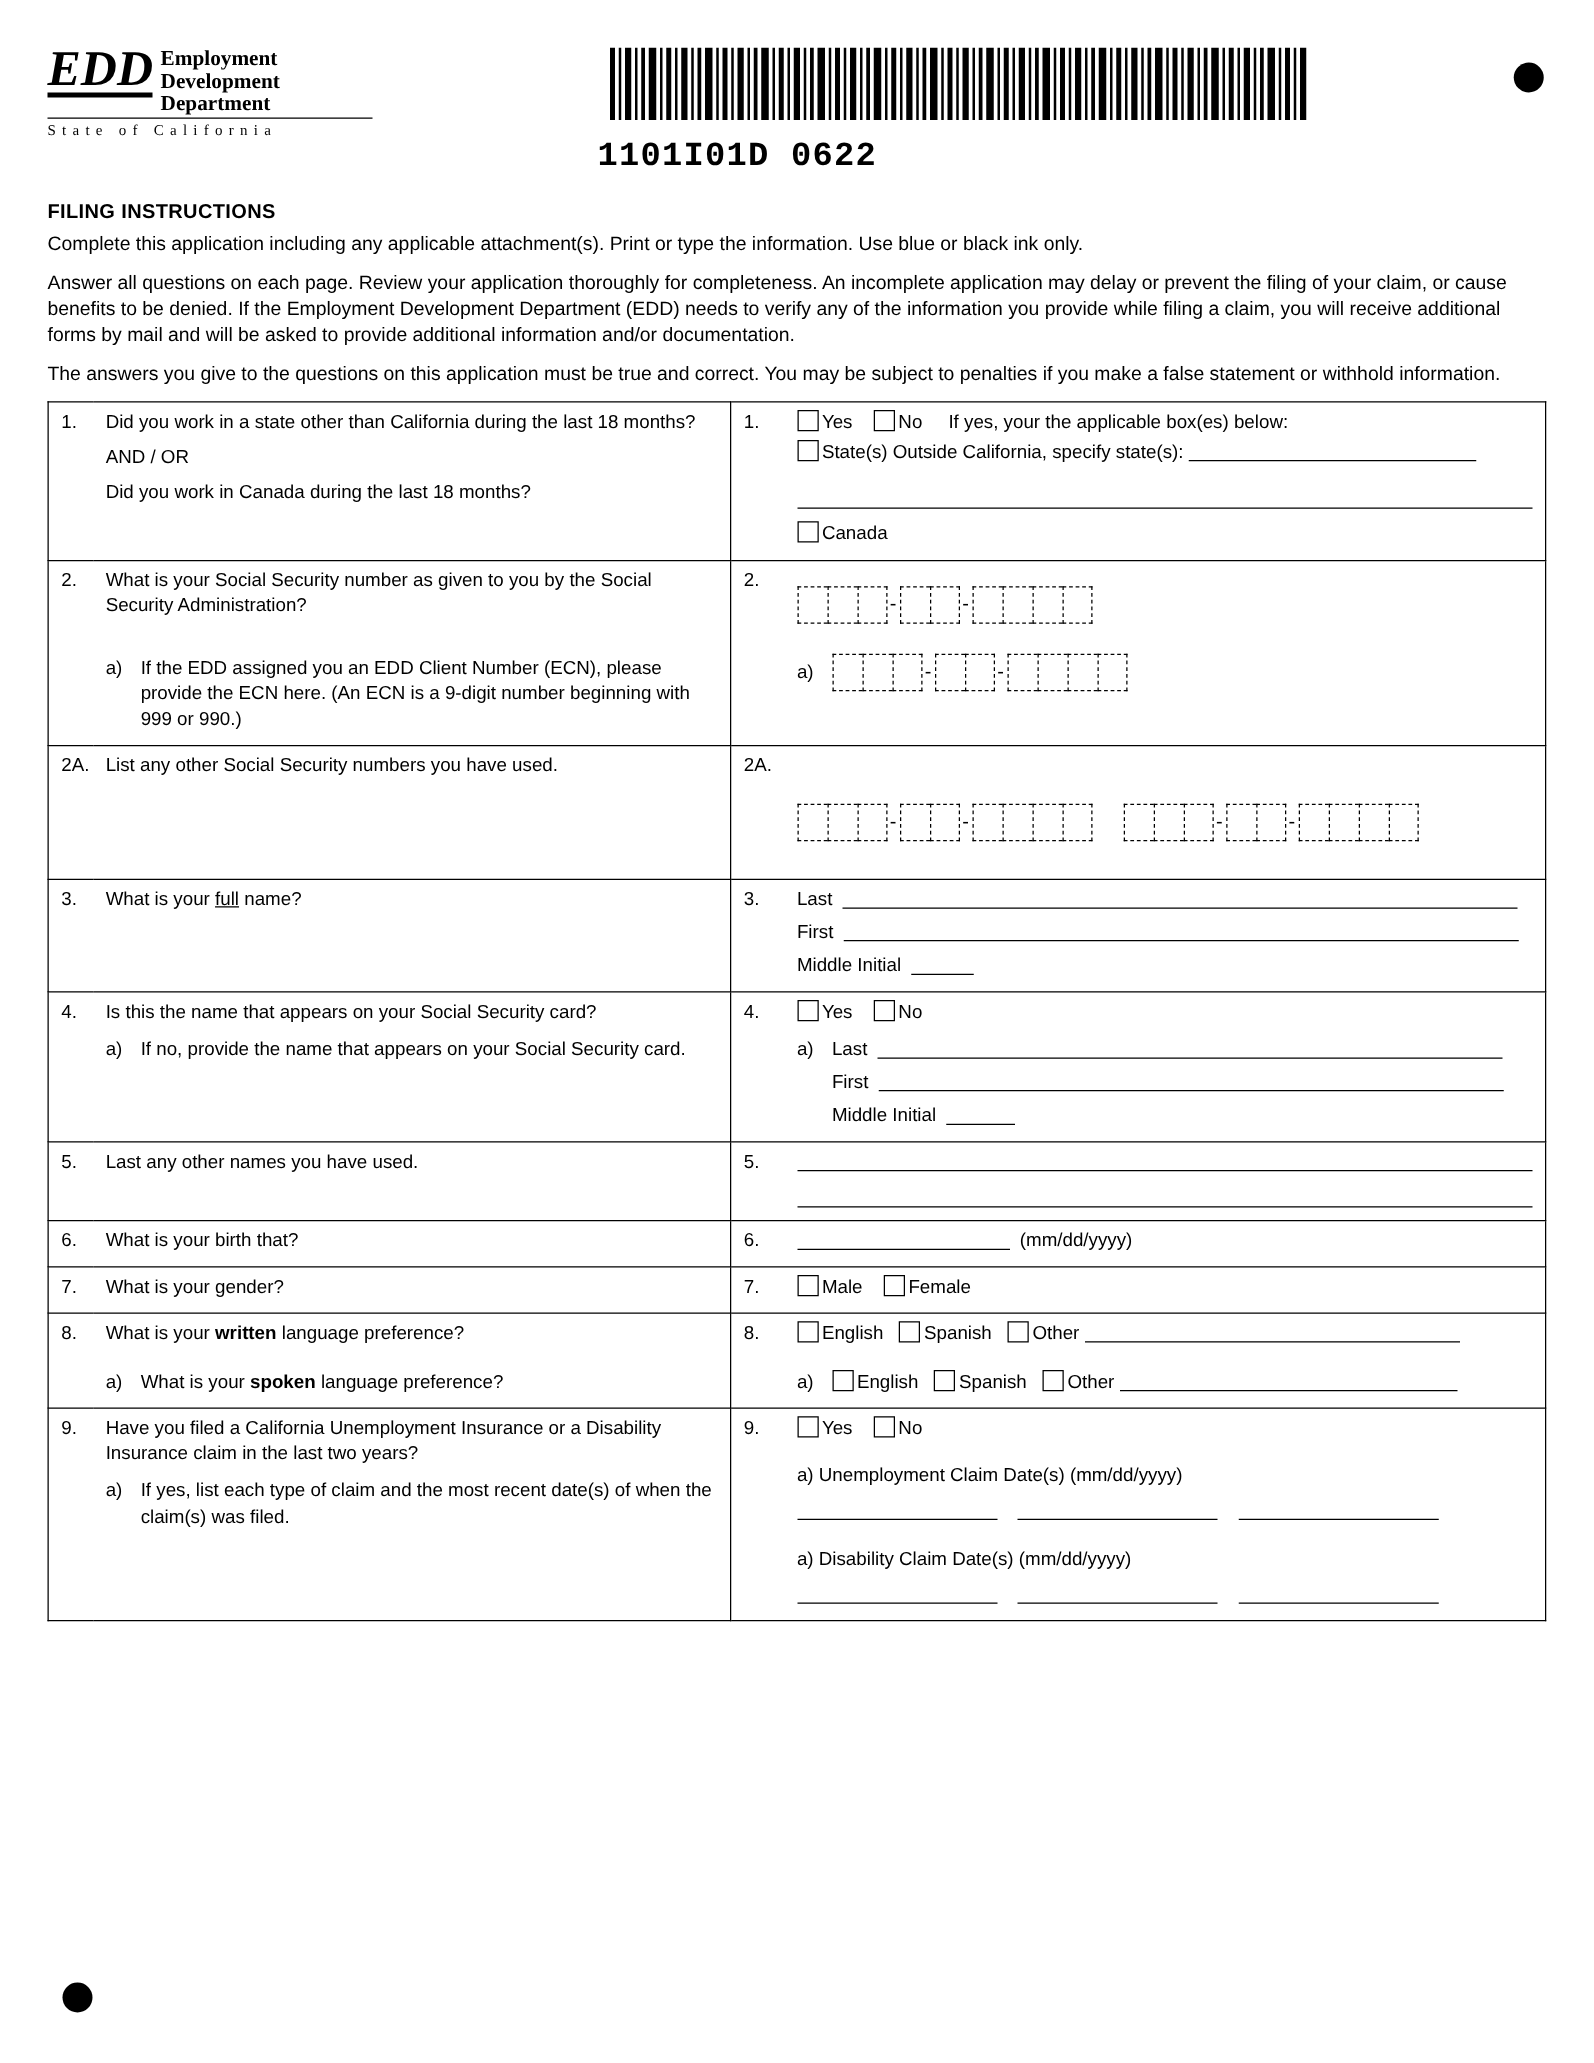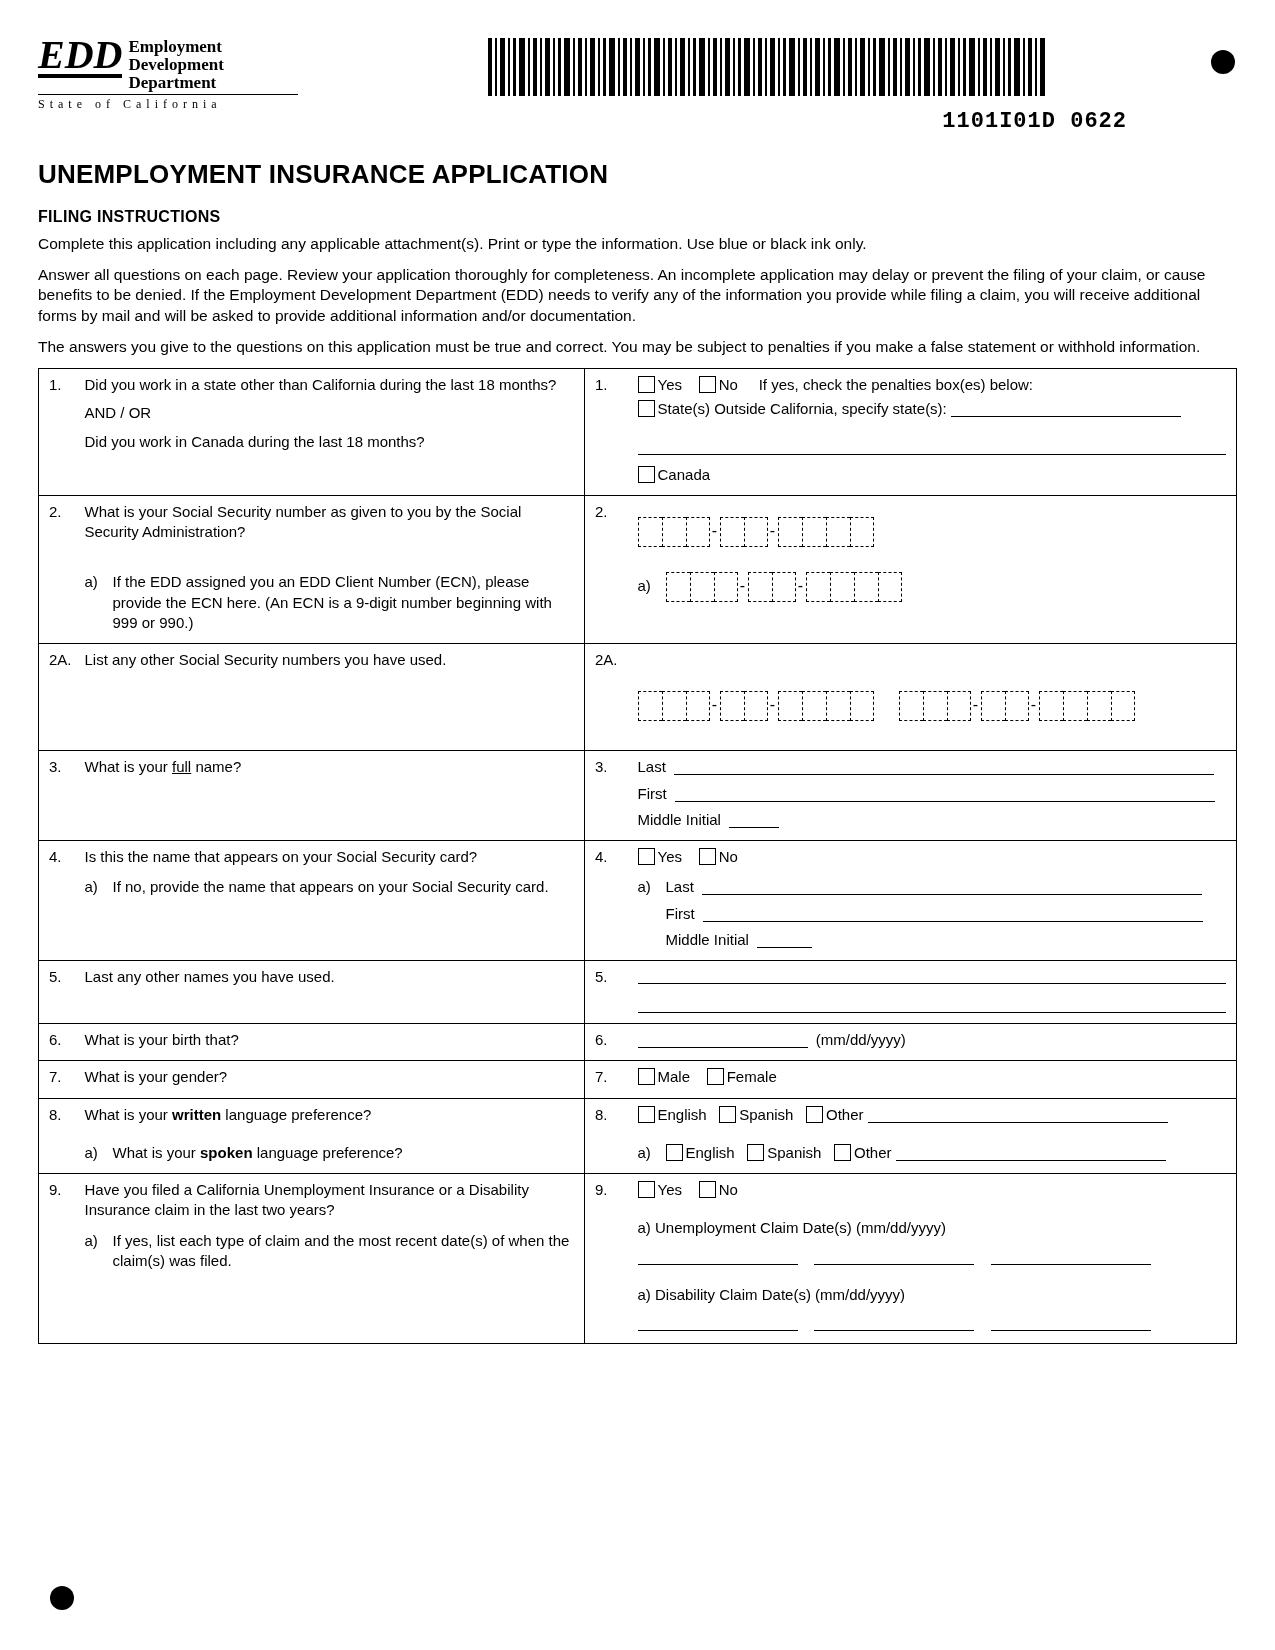--- a/index.html
+++ b/index.html
@@ -37,25 +37,25 @@
     font-size: 12px;
     border-top: 1.5px solid #000;
     margin-top: 2px;
     padding-top: 1px;
   }
   .barcode-area { flex: 1; text-align: center; padding-left: 110px; padding-right: 110px; }
   .barcode { display: inline-block; width: 560px; height: 58px; }
   .barcode svg rect { fill: #000; }
   .barcode-num {
     font-family: "Courier New", monospace;
-    font-size: 22px;
+    font-size: 27px;
     font-weight: bold;
     letter-spacing: 1px;
     margin-top: 6px;
-    text-align: right;
+    text-align: left;
     padding-left: 70px;
   }
   .top-dot { width: 24px; height: 24px; background: #000; border-radius: 50%; position: absolute; right: 40px; top: 50px; }
   .bot-dot { width: 24px; height: 24px; background: #000; border-radius: 50%; position: absolute; left: 50px; bottom: 40px; }
 
   h1.title { font-size: 26px; font-weight: bold; margin: 20px 0 14px 0; letter-spacing: 0.2px; }
   h2.section { font-size: 16px; font-weight: bold; margin: 14px 0 6px 0; letter-spacing: 0.3px; }
   p.body { margin: 6px 0 10px 0; font-size: 15.5px; }
   u { text-decoration: underline; }
 
@@ -214,21 +214,20 @@
               <rect x="540" y="0" width="4" height="58"></rect>
               <rect x="547" y="0" width="2" height="58"></rect>
               <rect x="552" y="0" width="5" height="58"></rect>
           </g>
         </svg>
       </div>
       <div class="barcode-num">1101I01D   0622</div>
     </div>
   </div>
 
-  <h1 class="title">UNEMPLOYMENT INSURANCE APPLICATION</h1>
 
   <h2 class="section">FILING INSTRUCTIONS</h2>
   <p class="body">Complete this application including any applicable attachment(s). Print or type the information. Use blue or black ink only.</p>
   <p class="body">Answer all questions on each page. Review your application thoroughly for completeness. An incomplete application may delay or prevent the filing of your claim, or cause benefits to be denied. If the Employment Development Department (EDD) needs to verify any of the information you provide while filing a claim, you will receive additional forms by mail and will be asked to provide additional information and/or documentation.</p>
 
   <p class="body">The answers you give to the questions on this application must be true and correct. You may be subject to penalties if you make a false statement or withhold information.</p>
 
   <table class="form">
     <tbody>
 
@@ -239,21 +238,21 @@
           <div class="andor">AND / OR</div>
           <div>Did you work in Canada during the last 18 months?</div>
         </td>
         <td class="anum"><span>1.</span></td>
         <td class="acell">
           <div>
             <span class="cb"></span><span>Yes</span>
             &nbsp;&nbsp;
             <span class="cb"></span><span>No</span>
             &nbsp;&nbsp;&nbsp;
-            <span>If yes, check the penalties box(es) below:</span>
+            <span>If yes, your the applicable box(es) below:</span>
           </div>
           <div style="margin-top:4px;">
             <span class="cb"></span><span>State(s) Outside California, specify state(s):</span>
             <span class="fl" style="width:230px;"></span>
           </div>
           <div>
               <span class="fl" style="width:100%; display:block; margin-top:18px;"></span>
             </div>
           <div style="margin-top:10px;">
             <span class="cb"></span><span>Canada</span>

